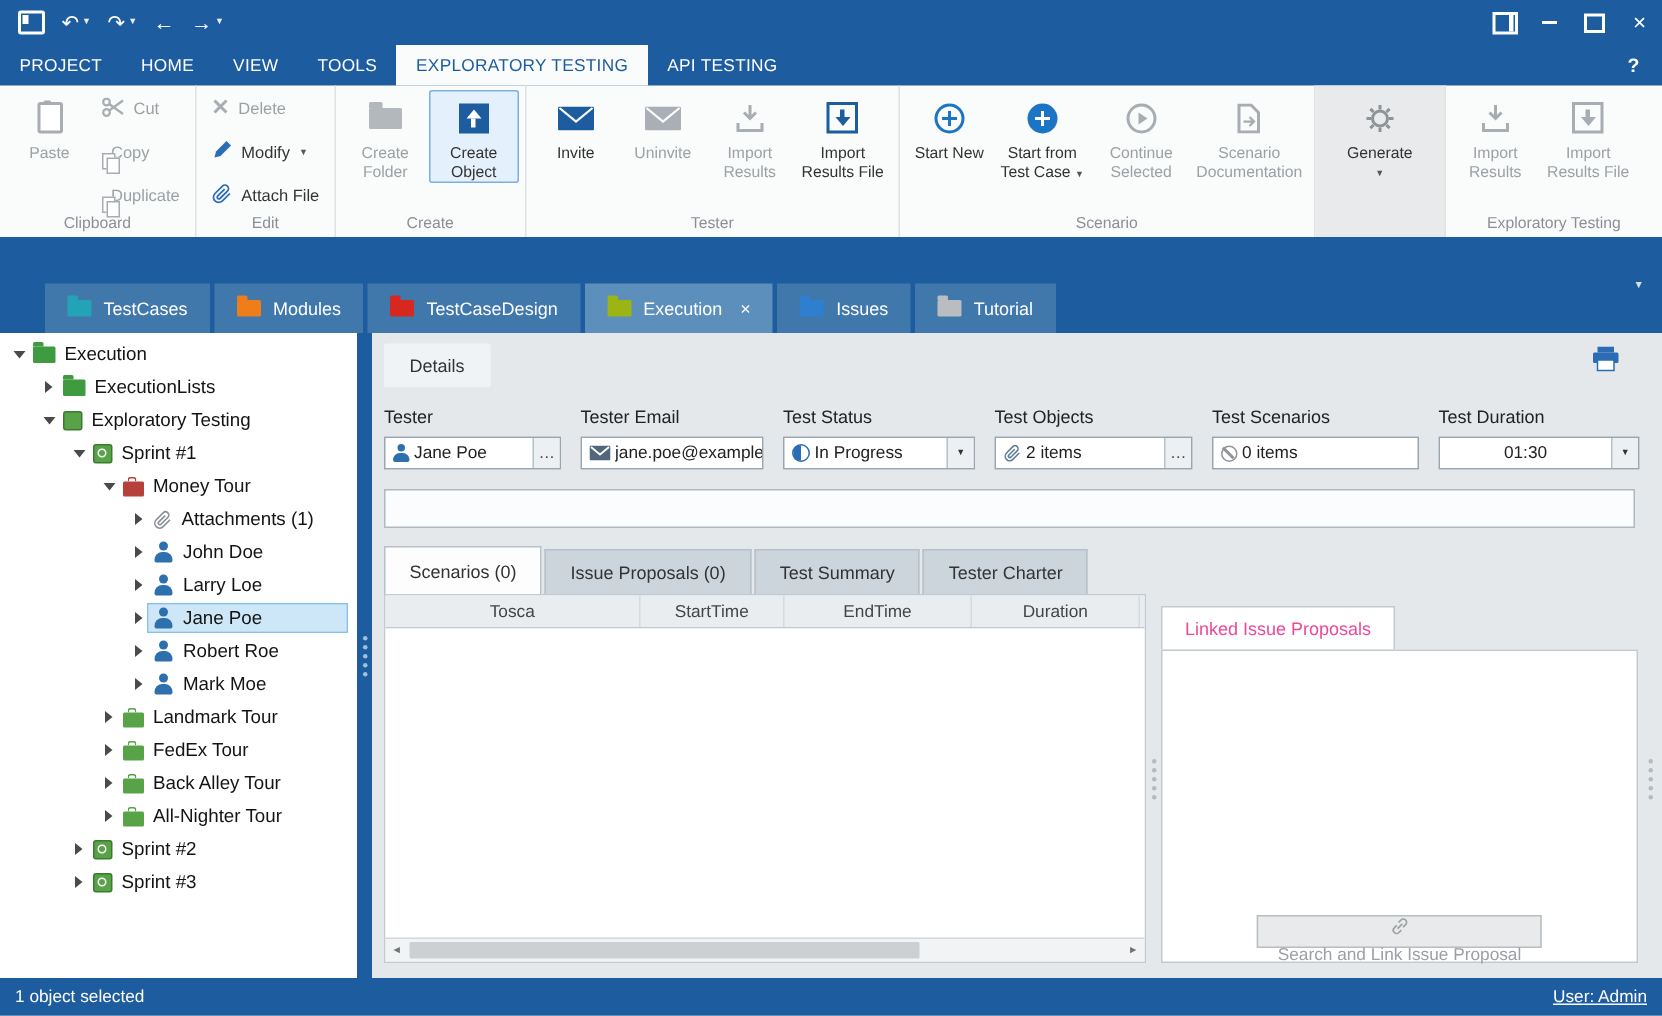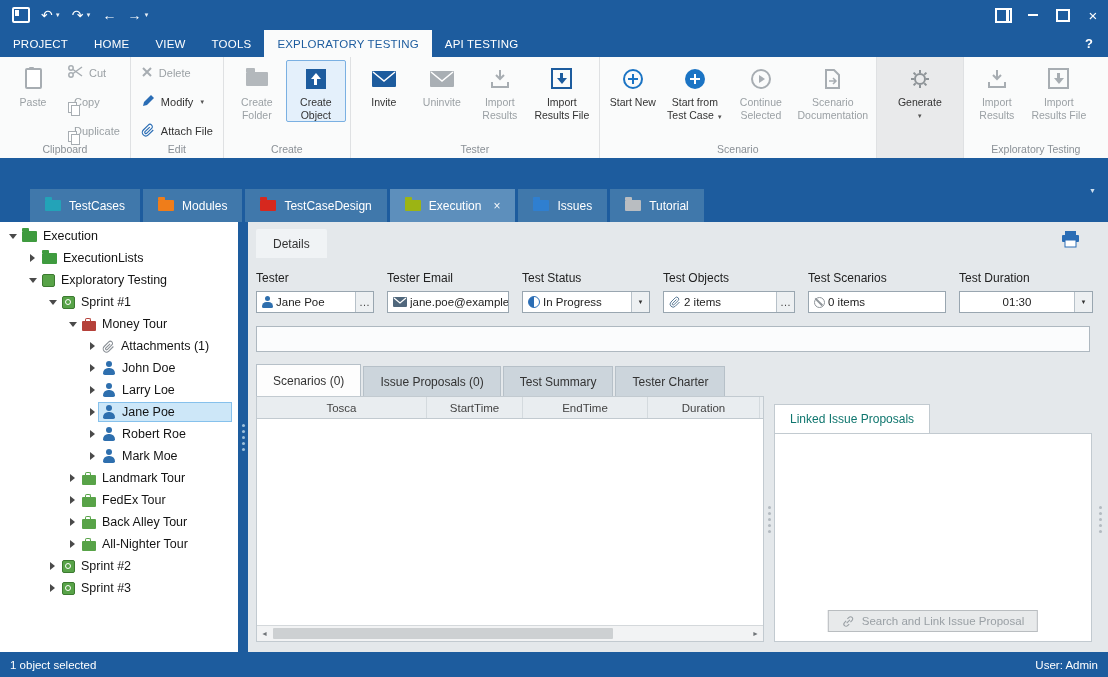--- a/index.html
+++ b/index.html
@@ -126,28 +126,28 @@
   .lower{flex:1;display:flex;min-height:0;padding-bottom:10px;}
   .tablewrap{width:508px;display:flex;flex-direction:column;background:#fff;border:1px solid #c2cad0;box-sizing:border-box;flex:none;}
   .thead{display:flex;height:21px;background:#e9edf0;border-bottom:1px solid #c2cad0;font-size:11.5px;color:#444;flex:none;}
   .th{display:flex;align-items:center;justify-content:center;border-right:1px solid #d4dade;box-sizing:border-box;}
   .th1{width:170px}.th2{width:96px}.th3{width:125px}.th4{width:112px}.th5{flex:1;border-right:none}
   .tbody{flex:1;background:#fff;}
   .hscroll{height:15px;border-top:1px solid #d4d8db;background:#f2f3f4;display:flex;align-items:center;font-size:7px;color:#707478;flex:none;}
   .hs-btn{width:15px;text-align:center;}
   .hs-thumb{height:11px;width:340px;background:#cdd0d2;border-radius:1px;margin-left:1px;}
   .linked{flex:1;display:flex;flex-direction:column;min-width:0;}
-  .ltab{height:28px;align-self:flex-start;display:flex;align-items:center;padding:0 15px;background:#fff;border:1px solid #c2cad0;border-bottom:none;font-size:12px;color:#0f766e;margin-top:8px;}
+  .ltab{height:28px;align-self:flex-start;display:flex;align-items:center;padding:0 15px;background:#fff;border:1px solid #c2cad0;border-bottom:none;font-size:12px;color:#ec4899;margin-top:8px;}
   .lbody{flex:1;background:#fff;border:1px solid #c2cad0;position:relative;}
-  .lbtn{position:absolute;left:50%;transform:translateX(-50%);bottom:9px;height:22px;display:flex;align-items:center;gap:7px;padding:0 13px;background:#e8eaeb;border:1px solid #b9bdc0;color:#9aa0a5;font-size:11.5px;white-space:nowrap;box-sizing:border-box;}
+  .lbtn{position:absolute;left:50%;transform:translateX(-50%);bottom:9px;height:22px;display:flex;align-items:center;gap:7px;padding:0 13px;background:#e8eaeb;border:1px solid #b9bdc0;color:#9aa0a5;font-size:11.5px;white-space:nowrap;box-sizing:border-box;flex-direction:column;}
   .rightstrip{width:16px;display:flex;align-items:center;justify-content:center;flex:none;}
 
   
   .statusbar{position:absolute;left:0;right:0;bottom:0;height:25px;background:#1d5c9e;color:#fff;display:flex;align-items:center;font-size:11.5px;padding:0 10px;box-sizing:border-box;}
-  .sb-right{margin-left:auto;}
+  .sb-right{margin-left:auto;text-decoration:underline;}
 </style>
 </head>
 <body>
 
 <div class="app">
 
   <div class="titlebar">
     <div class="tb-left">
       <span class="tb-btn">
           <span class="appic"></span>

